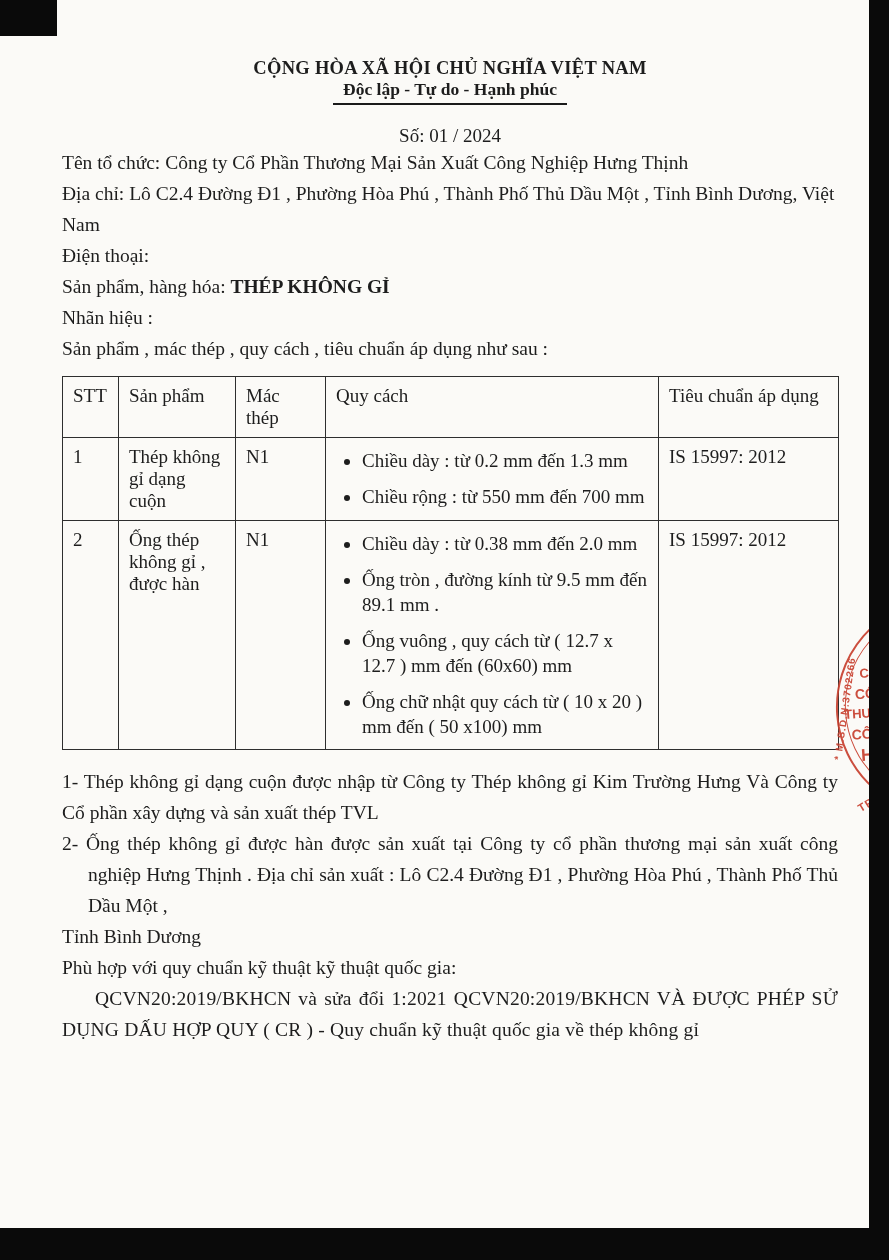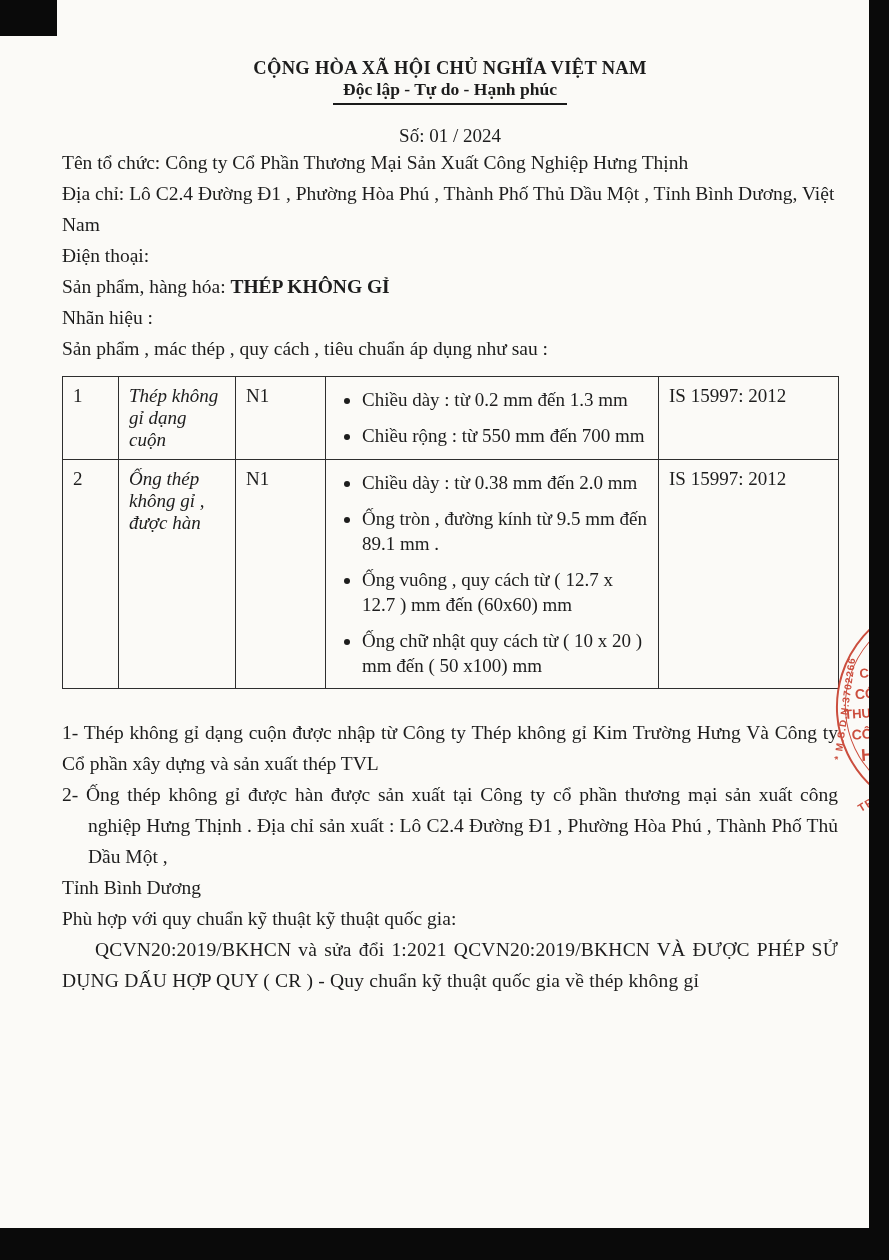--- a/index.html
+++ b/index.html
@@ -61,26 +61,26 @@
     font-weight: normal;
     text-align: left;
   }
   col.c-stt { width: 56px; }
   col.c-sp { width: 117px; }
   col.c-mt { width: 90px; }
   col.c-qc { width: 333px; }
   col.c-tc { width: 180px; }
   th.c-stt, td.c-stt { text-align: center; }
   td.c-mt { text-align: center; }
-  td.c-sp { text-align: justify; font-style: italic; }
+  td.c-sp { text-align: justify; }
   ul.qc-list { margin: 2px 0 0 0; padding-left: 26px; }
   ul.qc-list li { margin-bottom: 11px; line-height: 25px; }
   ul.qc-list li:last-child { margin-bottom: 2px; }
 
-  .notes { margin-top: 28px; }
+  .notes { margin-top: 16px; }
   .note1 { margin-left: 33px; text-align: justify; }
   .note2 { margin-left: 33px; padding-left: 26px; text-indent: -26px; text-align: justify; margin-top: 2px; }
   .plain-line { margin-top: 3px; }
   .final-par { margin-top: 3px; text-indent: 33px; text-align: justify; letter-spacing: 0.2px; }
 
   
   .stamp {
     position: absolute;
     left: 836px;
     top: 598px;
@@ -156,20 +156,27 @@
 
     <table class="spec">
       <colgroup>
         <col class="c-stt">
           <col class="c-sp">
           <col class="c-mt">
           <col class="c-qc">
           <col class="c-tc">
       </colgroup>
       <tbody>
+          <tr>
+        <th class="c-stt">STT</th>
+        <th>Sản phẩm</th>
+        <th>Mác thép</th>
+        <th>Quy cách</th>
+        <th>Tiêu chuẩn áp dụng</th>
+      </tr>
       <tr>
         <td class="c-stt">1</td>
         <td class="c-sp">Thép không gỉ dạng cuộn</td>
         <td class="c-mt">N1</td>
         <td>
           <ul class="qc-list">
             <li>Chiều dày : từ 0.2 mm đến 1.3 mm</li>
             <li>Chiều rộng : từ 550 mm đến 700 mm</li>
           </ul>
         </td>

